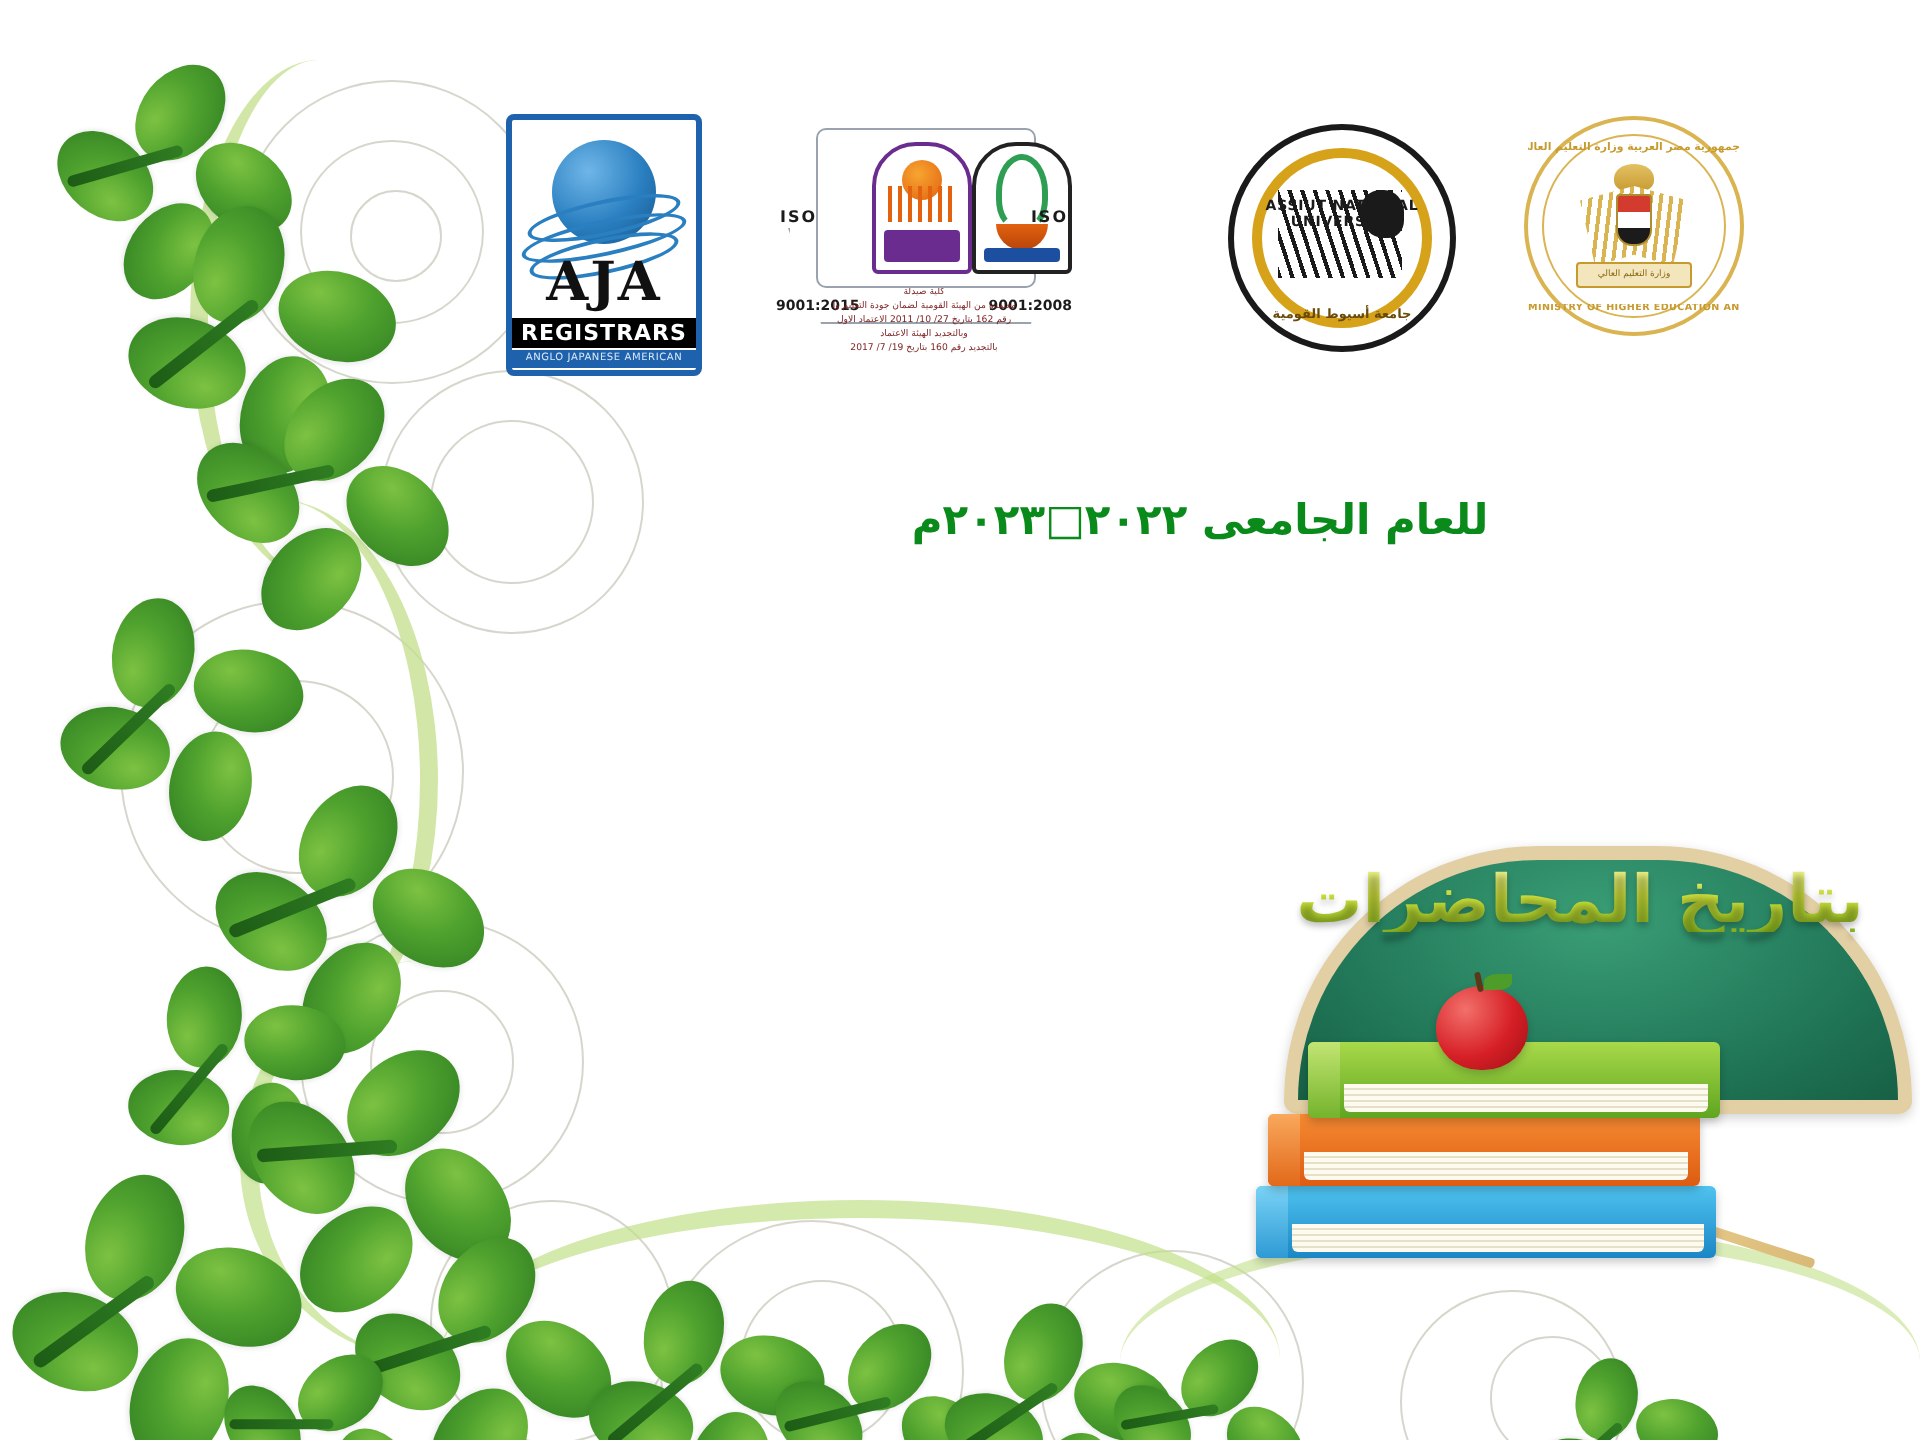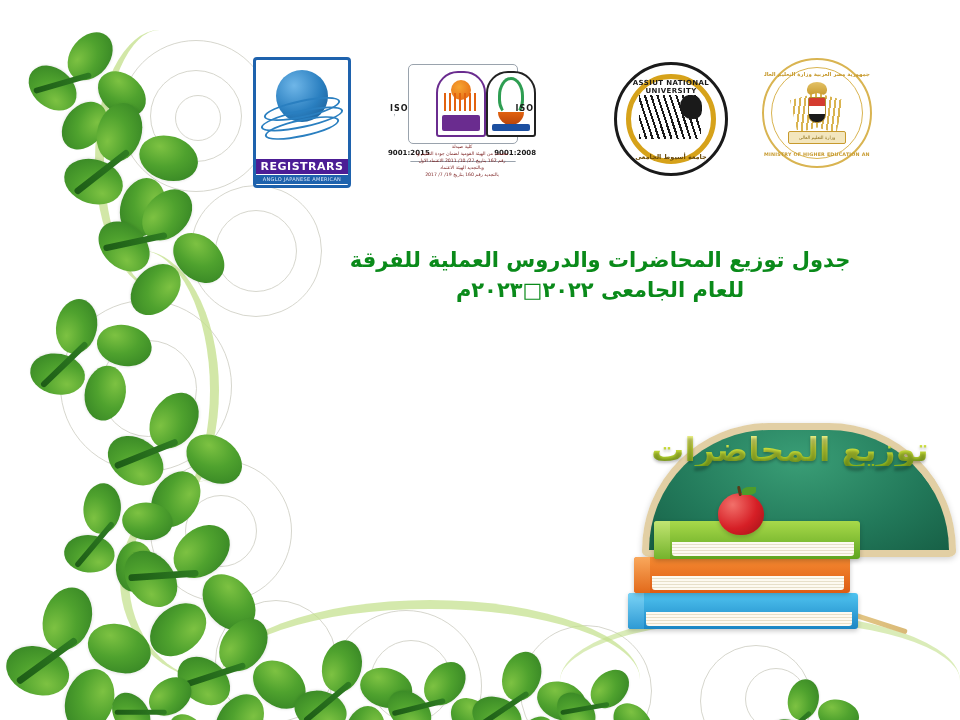--- a/index.html
+++ b/index.html
@@ -105,21 +105,21 @@
     font-family: "DejaVu Serif", "Liberation Serif", serif;
     font-size: 27px;
     font-weight: 700;
     color: #111;
     letter-spacing: 1px;
   }
   .aja .aja-sub {
     position: absolute;
     left: 0; right: 0; bottom: 11px;
     text-align: center;
-    background: #4c1d95;
+    background: #000000;
     color: #fff;
     font-size: 11px;
     font-weight: 700;
     letter-spacing: .5px;
     padding: 1px 0;
   }
   .aja .aja-sub2 {
     position: absolute;
     left: 0; right: 0; bottom: 1px;
     text-align: center;
@@ -251,20 +251,21 @@
     background: #1a1a1a;
   }
   .anu .top-text, .anu .bot-text {
     position: absolute;
     left: 0; right: 0;
     text-align: center;
     font-size: 7px;
     font-weight: 700;
     color: #1a1a1a;
     letter-spacing: .4px;
+    margin-top: 20px;
   }
   .anu .top-text { top: 14px; }
   .anu .bot-text { bottom: 12px; direction: rtl; font-size: 6.5px; color: #6a4a08; }
 
   
   .moh {
     left: 762px; top: 58px;
     width: 106px; height: 106px;
     border-radius: 50%;
     background: #fff;
@@ -584,20 +585,21 @@
     </div>
   </div>
 
   <div class="logos">
 
     <div class="logo aja">
       <div class="globe"></div>
       <div class="ring" style="top:40px; width:74px;"></div>
       <div class="ring" style="top:50px; width:80px;"></div>
       <div class="ring" style="top:59px; width:72px;"></div>
+      <div class="aja-word">AJA</div>
       <div class="aja-sub">REGISTRARS</div>
       <div class="aja-sub2">ANGLO JAPANESE AMERICAN</div>
     </div>
 
     <div class="logo iso">
       <div class="trapezoid"></div>
       <div class="frame">
         <div class="shield left">
           <div class="sun"></div>
           <div class="rays"></div>
@@ -620,42 +622,41 @@
         <div>وبالتجديد الهيئة الاعتماد</div>
         <div>بالتجديد رقم 160 بتاريخ 19/ 7/ 2017</div>
       </div>
     </div>
 
     <div class="logo anu">
       <div class="inner-ring"></div>
       <div class="fan"></div>
       <div class="dot"></div>
       <div class="top-text">ASSIUT NATIONAL UNIVERSITY</div>
-      <div class="bot-text">جامعة أسيوط الجامعى</div>
+      <div class="bot-text">جامعة أسيوط القومية</div>
     </div>
 
     <div class="logo moh">
       <div class="ring2"></div>
       <div class="arc-top">جمهورية مصر العربية وزارة التعليم العالي</div>
       <div class="eagle-head"></div>
       <div class="eagle-body"></div>
       <div class="flag"></div>
       <div class="scroll">وزارة التعليم العالي</div>
       <div class="arc-bot">MINISTRY OF HIGHER EDUCATION AND SCIENTIFIC RESEARCH</div>
     </div>
   </div>
 
   <div class="title-block">
-    <div class="title-line">جدول توزيع المحاضرات والدروس العملية للفرقة</div>
     <div class="title-line">للعام الجامعى ٢٠٢٢□٢٠٢٣م</div>
   </div>
 
   <div class="artwork">
     <div class="board"></div>
-    <div class="board-text">توزيع المحاضرات</div>
+    <div class="board-text">بتاريخ المحاضرات</div>
 
     <div class="pencil"></div>
 
     <div class="book blue">
       <div class="cover"></div>
       <div class="spine"></div>
       <div class="pages"></div>
     </div>
     <div class="book orange">
       <div class="cover"></div>

